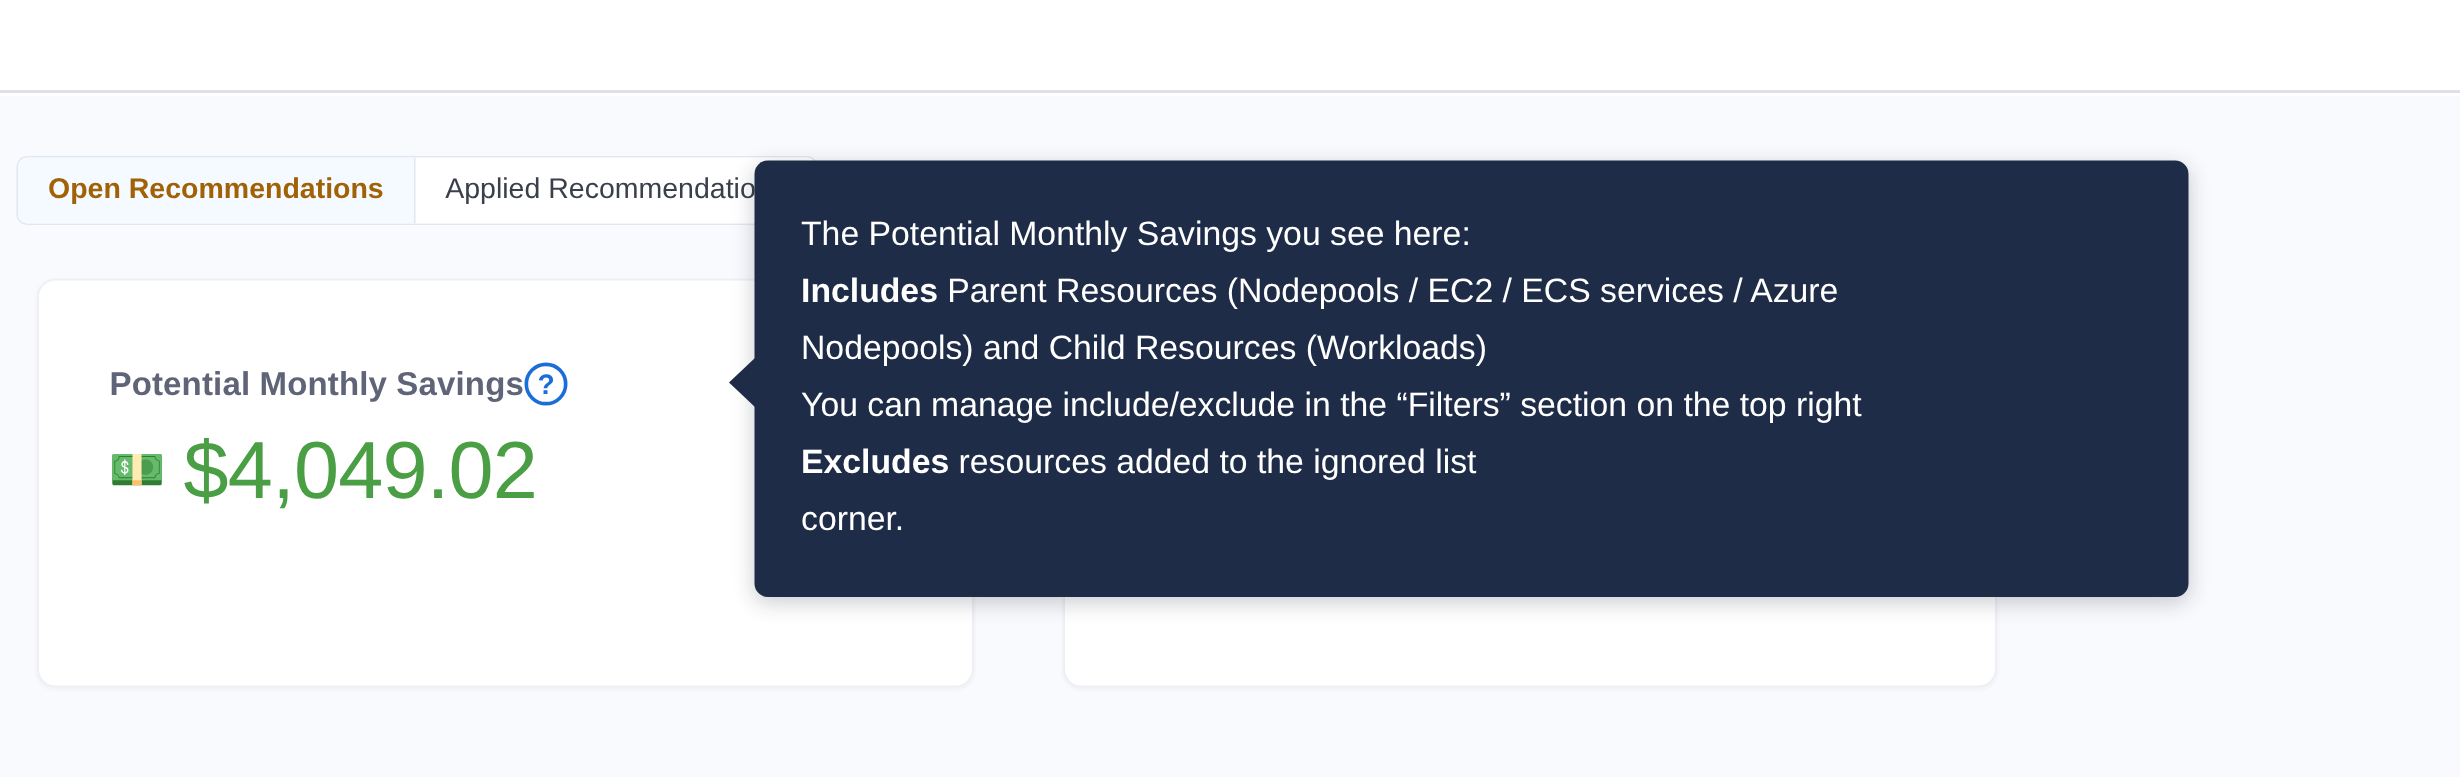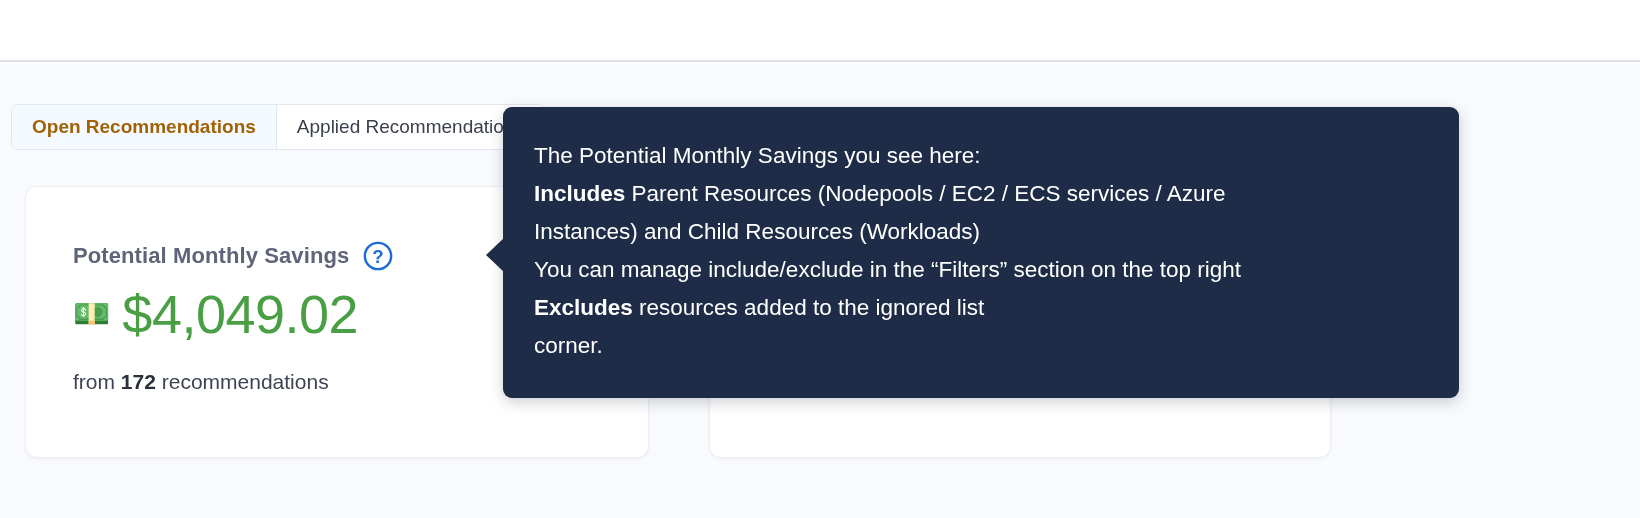--- a/index.html
+++ b/index.html
@@ -81,21 +81,20 @@
     border: 1px solid #edeff4;
     box-shadow: 0 1px 3px rgba(35, 44, 73, 0.06);
     box-sizing: border-box;
   }
   .card-title-row {
     position: absolute;
     left: 47px;
     top: 54px;
     display: flex;
     align-items: center;
-    gap: 14px;
   }
   .card-title {
     font-size: 22px;
     font-weight: bold;
     color: #5f6478;
     letter-spacing: 0.1px;
     white-space: nowrap;
   }
   .help-icon {
     width: 30px;
@@ -219,33 +218,30 @@
         <text x="16" y="23.4" text-anchor="middle" font-family="Liberation Sans, sans-serif" font-size="20" font-weight="bold" fill="#1b6ed8">?</text>
       </svg>
     </span>
   </div>
 
   <div class="amount-row">
     <span class="money-emoji">💵</span>
     <span class="amount">$4,049.02</span>
   </div>
 
-  <div class="sub-line">
-    <span>from </span><b>172</b><span> recommendations</span>
-  </div>
 
 </div>
 
 <div class="tooltip">
   <div class="tooltip-arrow"></div>
 
   <div class="tooltip-line">The Potential Monthly Savings you see here:</div>
 
   <div class="tooltip-line"><b>Includes</b><span> Parent Resources (Nodepools / EC2 / ECS services / Azure</span></div>
 
-  <div class="tooltip-line">Instances) and Child Resources (Workloads)</div>
+  <div class="tooltip-line">Nodepools) and Child Resources (Workloads)</div>
 
   <div class="tooltip-line">You can manage include/exclude in the “Filters” section on the top right</div>
 
   <div class="tooltip-line"><b>Excludes</b><span> resources added to the ignored list</span></div>
 
   <div class="tooltip-line">corner.</div>
 </div>
 
 </body></html>

